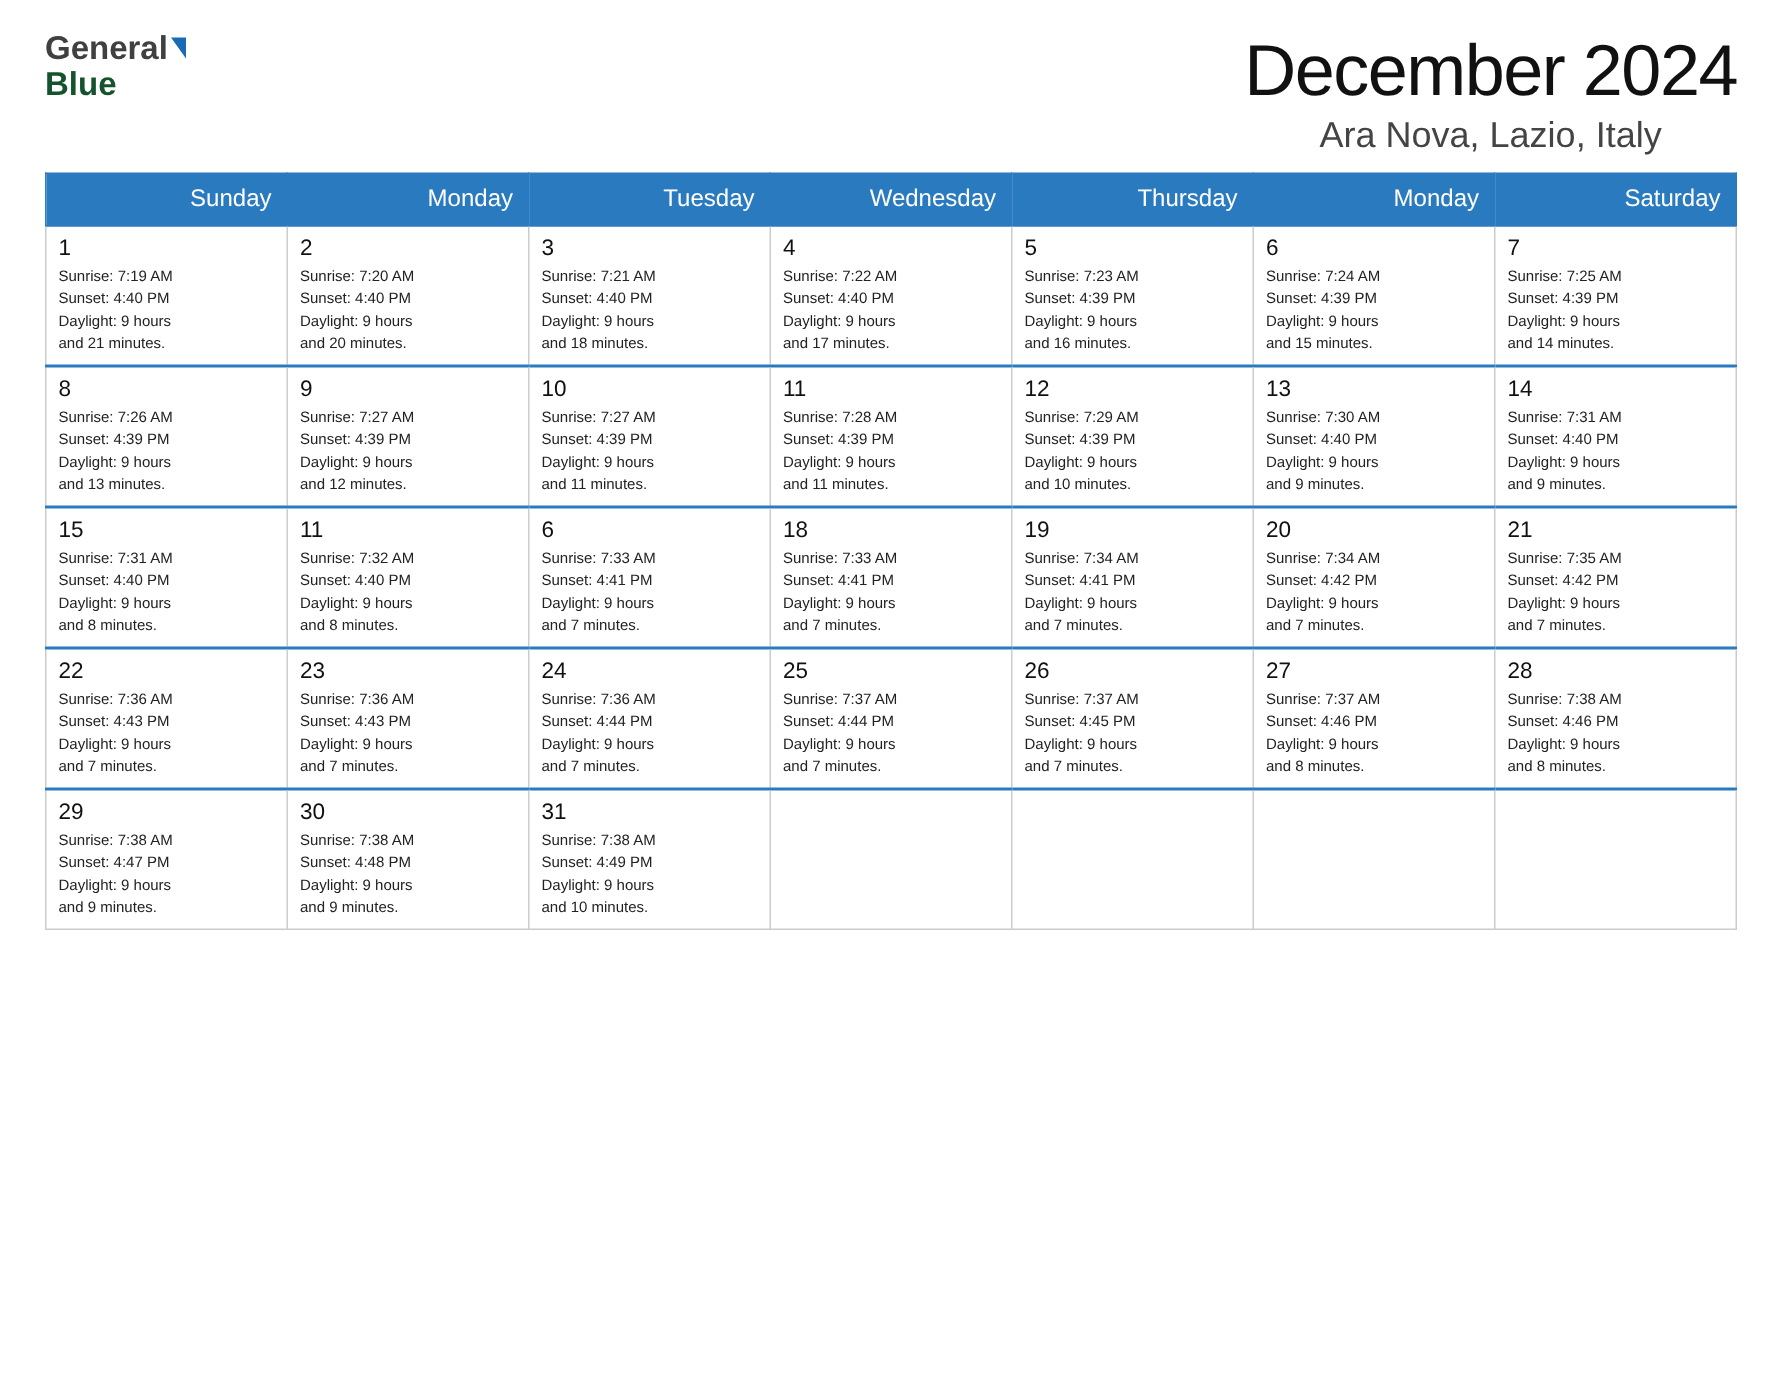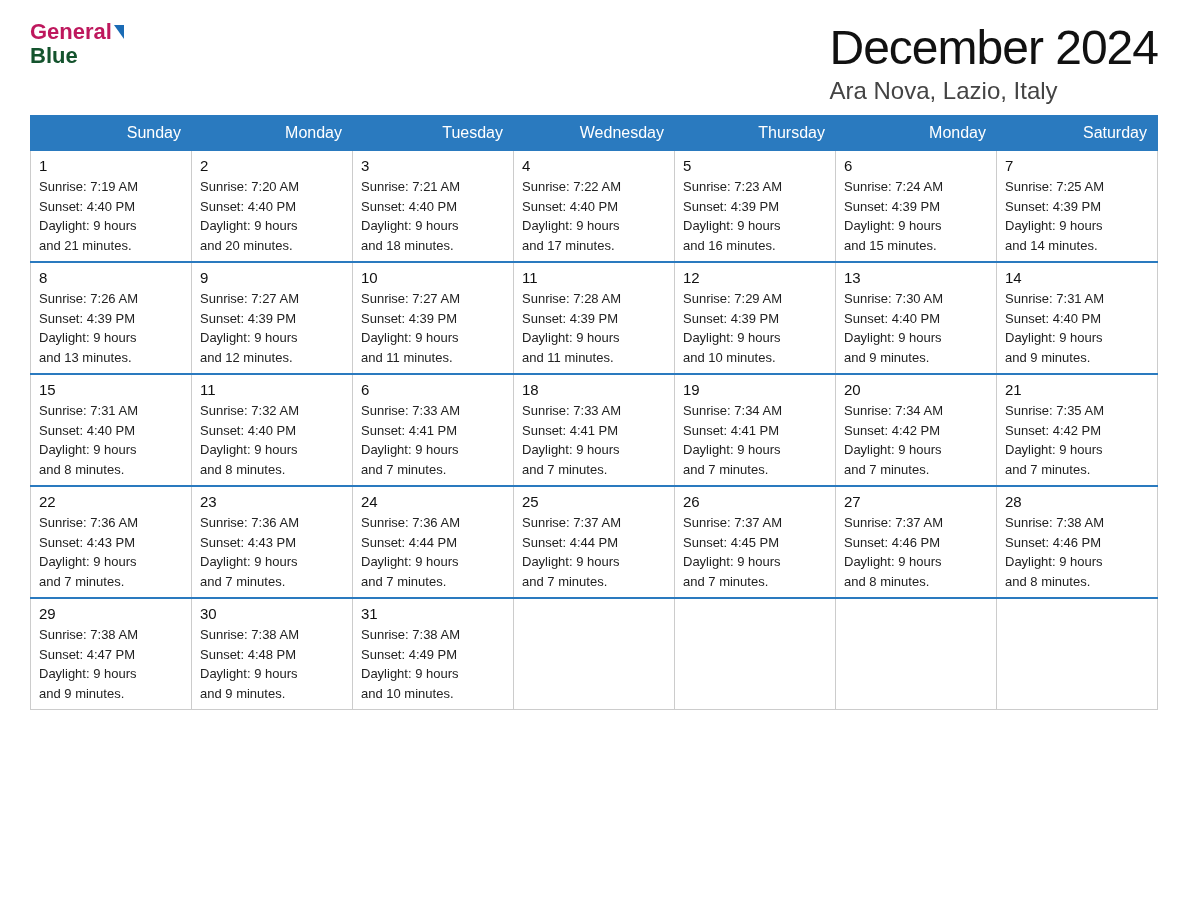--- a/index.html
+++ b/index.html
@@ -17,21 +17,21 @@
       margin-bottom: 10px;
     }
     .logo {
       display: flex;
       flex-direction: column;
       align-items: flex-start;
     }
     .logo-general {
       font-size: 22px;
       font-weight: bold;
-      color: #be185d;
+      color: #404040;
       line-height: 1.1;
       text-align: right;
     }
     .logo-blue {
       font-size: 22px;
       font-weight: bold;
       color: #14532d;
       line-height: 1.1;
     }
     .logo-triangle {
@@ -41,21 +41,21 @@
       border-left: 10px solid transparent;
       border-top: 14px solid #1a6bb5;
       margin-left: 2px;
       vertical-align: middle;
     }
     .logo-line {
       display: flex;
       align-items: center;
     }
     .title-block {
-      text-align: left;
+      text-align: center;
     }
     .month-title {
       font-size: 48px;
       font-weight: normal;
       color: #111;
       letter-spacing: -1px;
     }
     .location-title {
       font-size: 24px;
       color: #444;
@@ -84,21 +84,21 @@
       font-size: 13px;
       color: #222;
     }
     .day-number {
       font-size: 15px;
       font-weight: normal;
       color: #111;
       margin-bottom: 3px;
     }
     .day-info {
-      font-size: 13px;
+      font-size: 10px;
       line-height: 1.5;
       color: #222;
     }
     .row-divider td {
       border-top: 2px solid #2a7abf;
     }
     .empty-cell {
       background: #fff;
     }
   </style>

